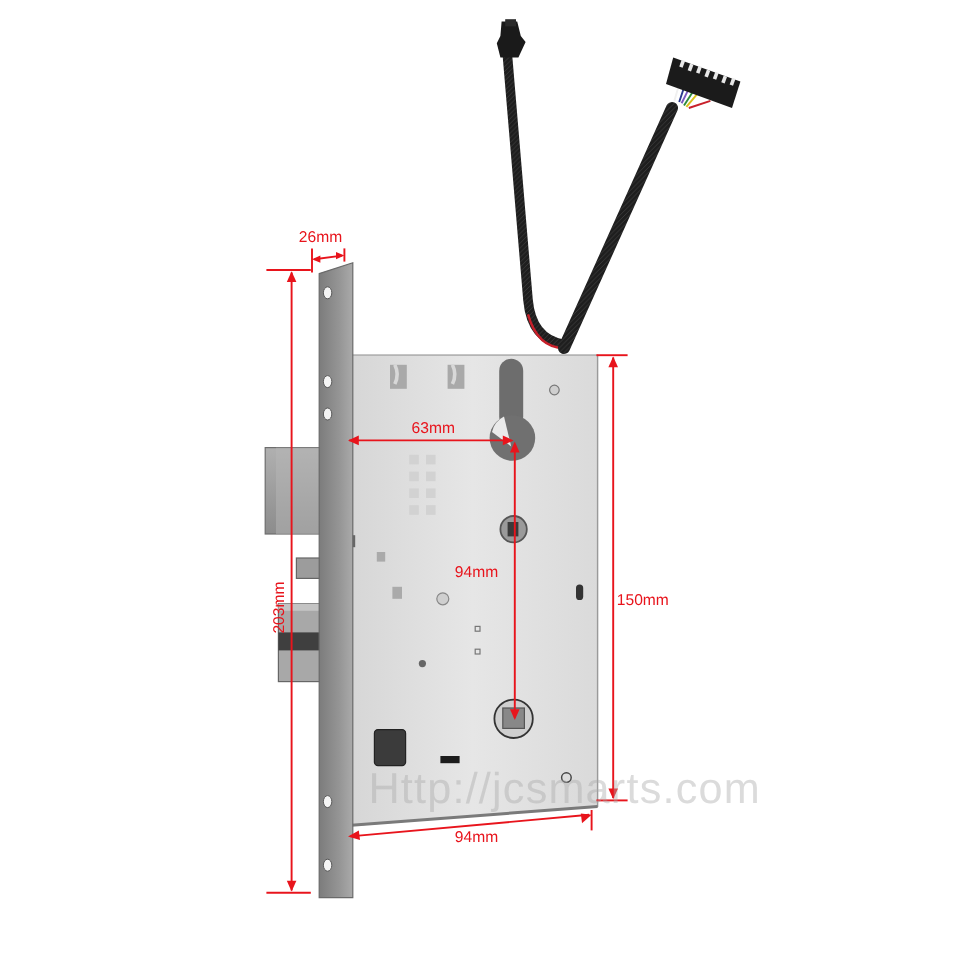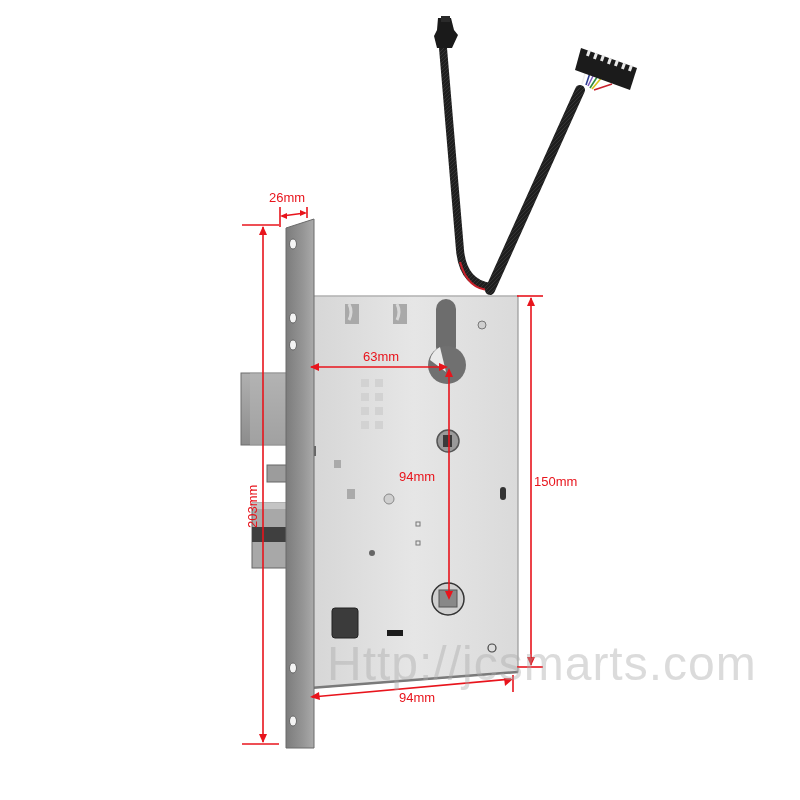--- a/index.html
+++ b/index.html
@@ -1,23 +1,23 @@
 <!DOCTYPE html>
 <html><head>
   <meta charset="utf-8">
   <style>
     html, body { margin: 0; padding: 0; background: #ffffff; }
     body { width: 800px; height: 800px; position: relative; overflow: hidden;
            font-family: "Liberation Sans", sans-serif; }
-    .canvas { position: absolute; left: 0; top: 0; width: 695px; height: 800px; margin-left: 20px; }
+    .canvas { position: absolute; left: 0; top: 0; width: 695px; height: 800px; }
     svg { position: absolute; left: 0; top: 0; }
     .dim-label { position: absolute; color: #e8141c; font-size: 13px; line-height: 1;
                  white-space: nowrap; font-family: "Liberation Sans", sans-serif; }
     .dim-label.vertical { transform: rotate(-90deg); transform-origin: left top; }
-    .watermark { position: absolute; left: 307px; top: 636px; font-size: 48px; color: rgba(170,170,170,0.42);
+    .watermark { position: absolute; left: 307px; top: 636px; font-size: 36px; color: rgba(170,170,170,0.42);
                  font-family: "Liberation Sans", sans-serif; letter-spacing: 1px; white-space: nowrap; }
   </style>
 </head>
 <body>
 
 <div class="canvas">
 
   <svg width="800" height="800" viewBox="0 0 800 800">
     <defs>
       <linearGradient id="caseGrad" x1="0" y1="0" x2="1" y2="0">
@@ -180,17 +180,17 @@
       <line x1="292" y1="697" x2="491" y2="679"></line>
       <polygon points="290,697 299,692 300,700" stroke="none"></polygon>
       <polygon points="493,679 484,678 485,686" stroke="none"></polygon>
     </g>
   </svg>
 
   <span class="dim-label" style="left:249px; top:191px;">26mm</span>
   <span class="dim-label vertical" style="left:226px; top:528px;">203mm</span>
   <span class="dim-label" style="left:343px; top:350px;">63mm</span>
   <span class="dim-label" style="left:379px; top:470px;">94mm</span>
-  <span class="dim-label" style="left:514px; top:475px;text-align:center;">150mm</span>
+  <span class="dim-label" style="left:514px; top:493px;text-align:center;">150mm</span>
   <span class="dim-label" style="left:379px; top:691px;">94mm</span>
 
   <div class="watermark">Http://jcsmarts.com</div>
 </div>
 
 </body></html>

